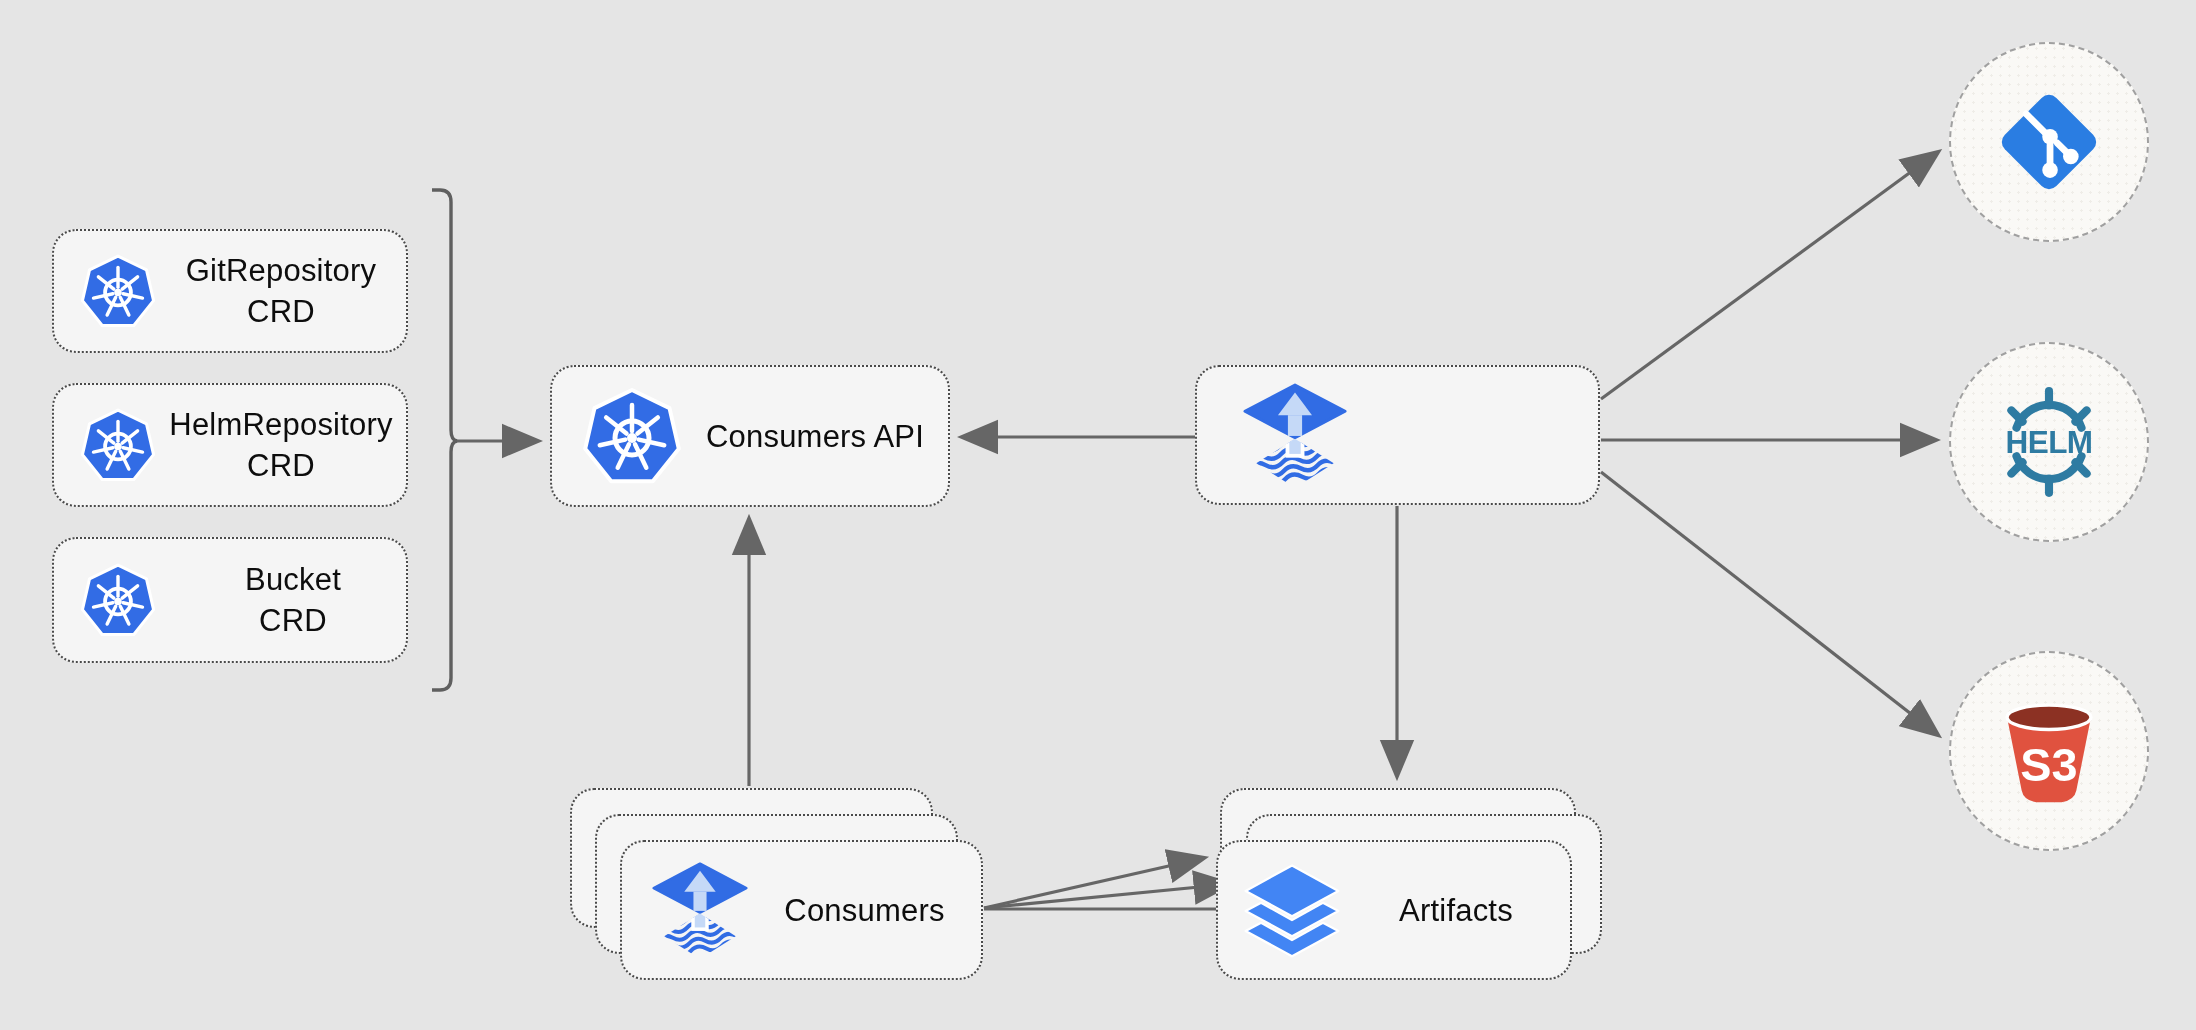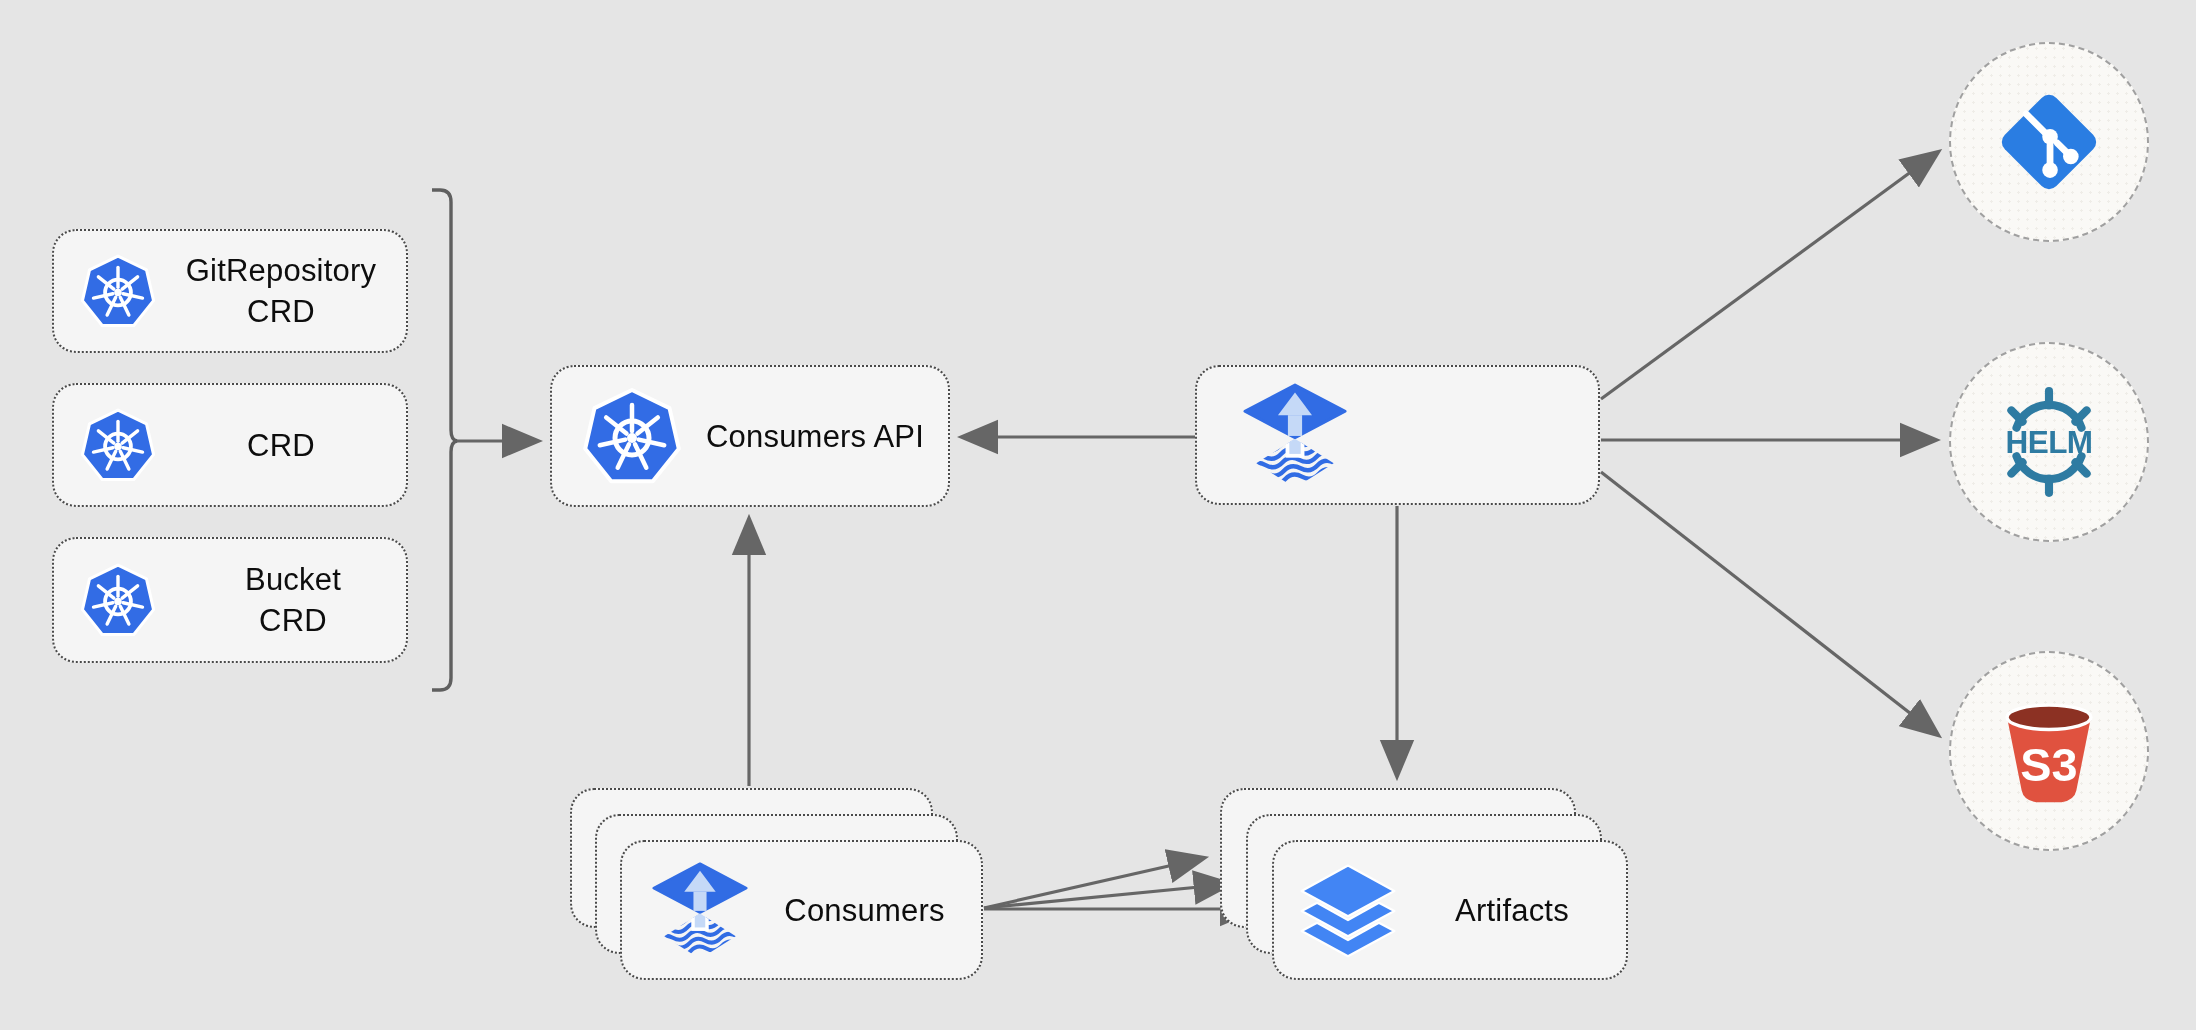--- a/index.html
+++ b/index.html
@@ -131,20 +131,21 @@
           <line x1="55.5" y1="47.6" x2="75.8" y2="31.4"></line>
           <line x1="56.8" y1="53.6" x2="82.2" y2="59.3"></line>
           <line x1="53" y1="58.3" x2="64.3" y2="81.7"></line>
           <line x1="47" y1="58.3" x2="35.7" y2="81.7"></line>
           <line x1="43.2" y1="53.6" x2="17.8" y2="59.3"></line>
           <line x1="44.5" y1="47.6" x2="24.2" y2="31.4"></line>
         </g>
       </svg>
     </span>
     <span class="lbl">
+      <span class="l">HelmRepository</span>
       <span class="l">CRD</span>
     </span>
   </div>
 
   <div class="node" style="left:52px; top:537px; width:356px; height:126px; padding-left:26px;gap:24px;">
     <span class="ic">
       <svg width="76" height="76" viewBox="0 0 100 100">
         <polygon points="50,4 87.5,22.1 96.8,62.7 70.8,95.3 29.2,95.3 3.2,62.7 12.5,22.1" fill="#326CE5" stroke="#ffffff" stroke-width="4" stroke-linejoin="round"></polygon>
         <circle cx="50" cy="52" r="17" fill="none" stroke="#ffffff" stroke-width="5"></circle>
         <circle cx="50" cy="52" r="5" fill="#ffffff"></circle>
@@ -231,21 +232,21 @@
           <rect x="45" y="57" width="20" height="22" fill="#ffffff"></rect>
           <rect x="49" y="57" width="12" height="18" fill="#C5D9F7"></rect>
         </g>
       </svg>
     </span>
     <span class="lbl">Consumers</span>
   </div>
 
   <div class="stack-back" style="left:1220px; top:788px; width:356px; height:140px;"></div>
   <div class="stack-back" style="left:1246px; top:814px; width:356px; height:140px;"></div>
-  <div class="node" style="left:1272px; top:840px; width:356px; height:140px; padding-left:24px;">
+  <div class="node" style="left:1216px; top:840px; width:356px; height:140px; padding-left:24px;">
     <span class="ic">
       <svg width="100" height="100" viewBox="0 0 110 110">
         <g fill="#4285F4" stroke="#ffffff" stroke-width="2.5" stroke-linejoin="round">
           <path d="M4,78 L55,106 L106,78 L89,69 L55,88 L21,69 Z"></path>
           <path d="M4,56 L55,84 L106,56 L89,47 L55,66 L21,47 Z"></path>
           <path d="M55,6 L106,34 L55,62 L4,34 Z"></path>
         </g>
       </svg>
     </span>
     <span class="lbl">Artifacts</span>

